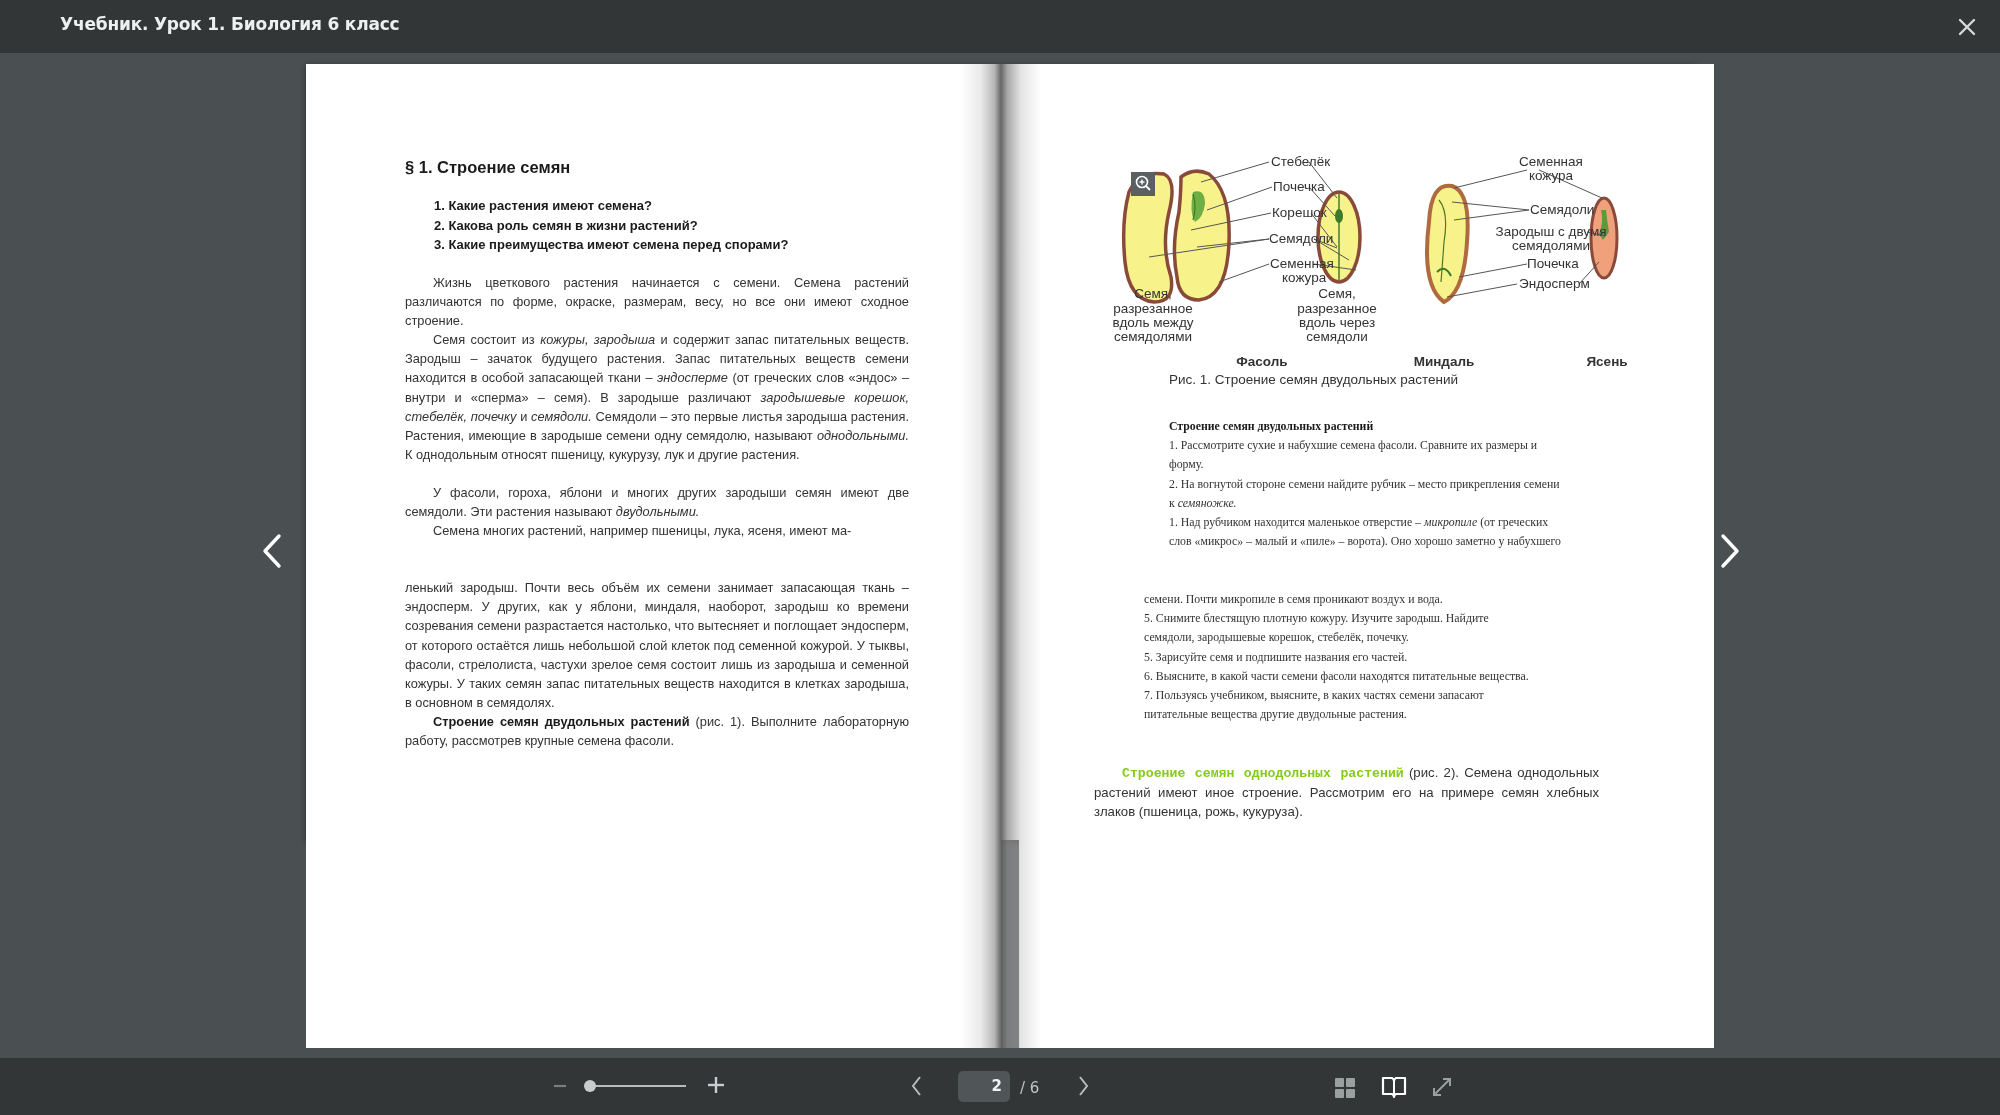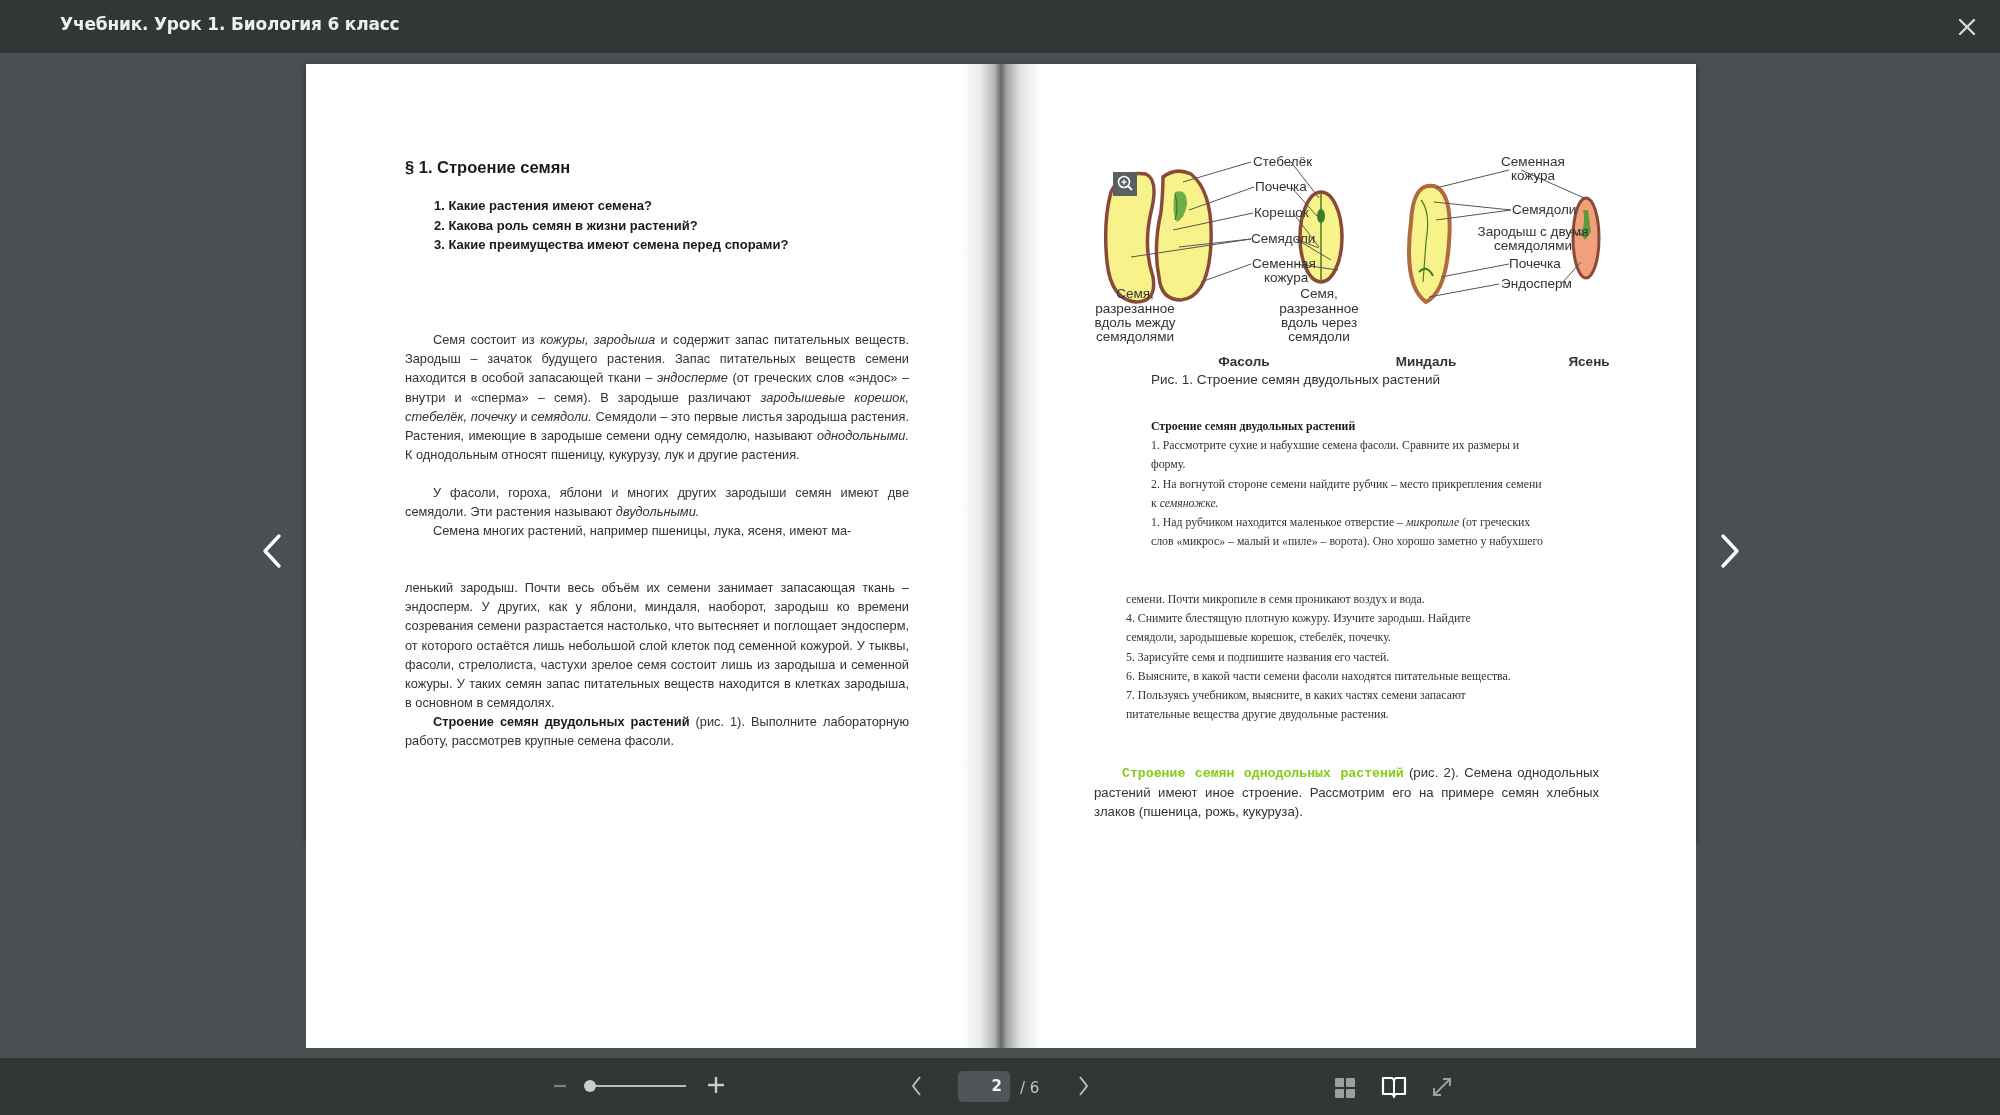--- a/index.html
+++ b/index.html
@@ -12,21 +12,21 @@
 
   .viewer { position: absolute; left: 0; top: 53px; width: 2000px; height: 1005px; background: #4a4f52; }
 
   .nav-arrow { position: absolute; top: 528px; width: 40px; height: 46px; cursor: pointer; }
   .nav-prev { left: 253px; }
   .nav-next { left: 1709px; }
 
   .book { position: absolute; left: 306px; top: 64px; width: 1390px; height: 776px; background: #fff; box-shadow: 0 2px 6px rgba(0,0,0,0.45); }
   .page { position: absolute; top: 0; height: 984px; background: #fff; overflow: hidden; }
   .page-left { left: 0; width: 695px; }
-  .page-right { left: 695px; width: 695px; }
+  .page-right { left: 713px; width: 695px; }
   .spine { position: absolute; left: 655px; top: 0; width: 80px; height: 984px;
     background: linear-gradient(to right, rgba(255,255,255,0) 0%, rgba(200,200,200,0.4) 25%, rgba(150,150,150,0.7) 42%, rgba(95,95,95,0.95) 50%, rgba(140,140,140,0.75) 58%, rgba(195,195,195,0.45) 75%, rgba(255,255,255,0) 100%); }
 
   .ptext { position: absolute; font-family: "Liberation Sans", sans-serif; color: #2a2a2a; }
   .heading { left: 99px; top: 94px; font-size: 16.5px; font-weight: bold; color: #1a1a1a; }
   .questions { left: 128px; top: 132px; font-size: 13px; font-weight: bold; line-height: 19.5px; color: #1a1a1a; }
 
   .para { position: absolute; left: 99px; width: 504px; font-size: 12.8px; line-height: 19.2px; color: #333; text-align: justify; }
   .para .ind { display: inline-block; width: 28px; }
   .para i { font-style: italic; }
@@ -86,20 +86,23 @@
 <div class="book">
 
   <div class="page page-left">
     <div class="ptext heading">§ 1. Строение семян</div>
     <div class="ptext questions">
       <div>1. Какие растения имеют семена?</div>
       <div>2. Какова роль семян в жизни растений?</div>
       <div>3. Какие преимущества имеют семена перед спорами?</div>
     </div>
 
+    <div class="para" style="top:209px;">
+      <span class="ind"></span><span>Жизнь цветкового растения начинается с семени. Семена растений различаются по форме, окраске, размерам, весу, но все они имеют сходное строение.</span>
+    </div>
     <div class="para" style="top:266px;">
       <span class="ind"></span><span>Семя состоит из </span><i>кожуры, зародыша</i><span> и содержит запас питательных веществ. Зародыш – зачаток будущего растения. Запас питательных веществ семени находится в особой запасающей ткани – </span><i>эндосперме</i><span> (от греческих слов «эндос» – внутри и «сперма» – семя). В зародыше различают </span><i>зародышевые корешок, стебелёк, почечку</i><span> и </span><i>семядоли.</i><span> Семядоли – это первые листья зародыша растения. Растения, имеющие в зародыше семени одну семядолю, называют </span><i>однодольными.</i><span> К однодольным относят пшеницу, кукурузу, лук и другие растения.</span>
     </div>
     <div class="para" style="top:419px;">
       <span class="ind"></span><span>У фасоли, гороха, яблони и многих других зародыши семян имеют две семядоли. Эти растения называют </span><i>двудольными.</i>
     </div>
     <div class="para" style="top:457px;">
       <span class="ind"></span><span>Семена многих растений, например пшеницы, лука, ясеня, имеют ма-</span>
     </div>
     <div class="para" style="top:514px;">
@@ -200,21 +203,21 @@
       <div>1. Рассмотрите сухие и набухшие семена фасоли. Сравните их размеры и</div>
       <div>форму.</div>
       <div>2. На вогнутой стороне семени найдите рубчик – место прикрепления семени</div>
       <div><span>к </span><i>семяножке.</i></div>
       <div><span>1. Над рубчиком находится маленькое отверстие – </span><i>микропиле</i><span> (от греческих</span></div>
       <div>слов «микрос» – малый и «пиле» – ворота). Оно хорошо заметно у набухшего</div>
     </div>
 
     <div class="lab" style="left:125px; top:526px;">
       <div>семени. Почти микропиле в семя проникают воздух и вода.</div>
-      <div>4. Снимите блестящую плотную кожуру. Изучите зародыш. Найдите</div>
+      <div>5. Снимите блестящую плотную кожуру. Изучите зародыш. Найдите</div>
       <div>семядоли, зародышевые корешок, стебелёк, почечку.</div>
       <div>5. Зарисуйте семя и подпишите названия его частей.</div>
       <div>6. Выясните, в какой части семени фасоли находятся питательные вещества.</div>
       <div>7. Пользуясь учебником, выясните, в каких частях семени запасают</div>
       <div>питательные вещества другие двудольные растения.</div>
     </div>
 
     <div class="bottom-para" style="top:700px; left:398px;">
     </div>
   </div>

